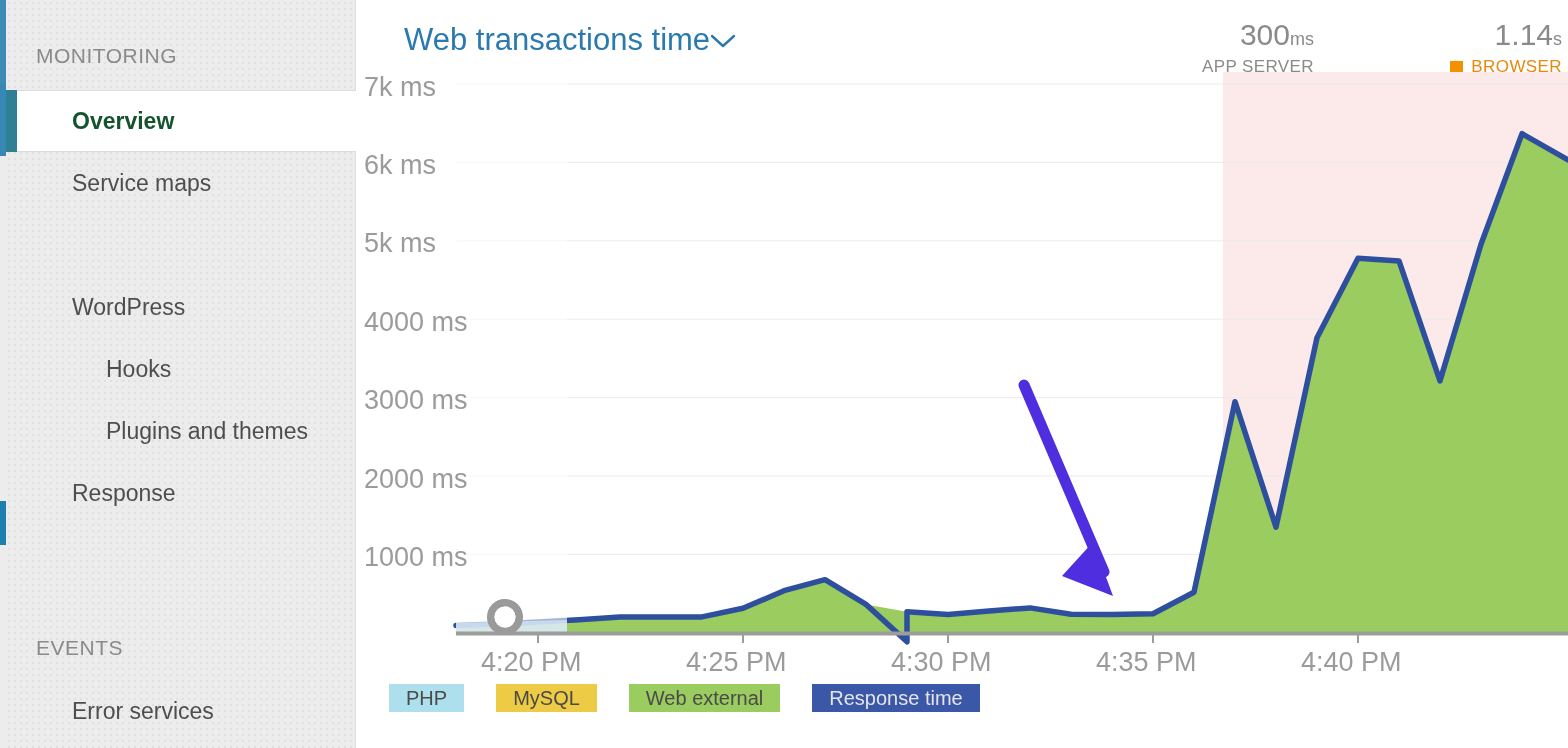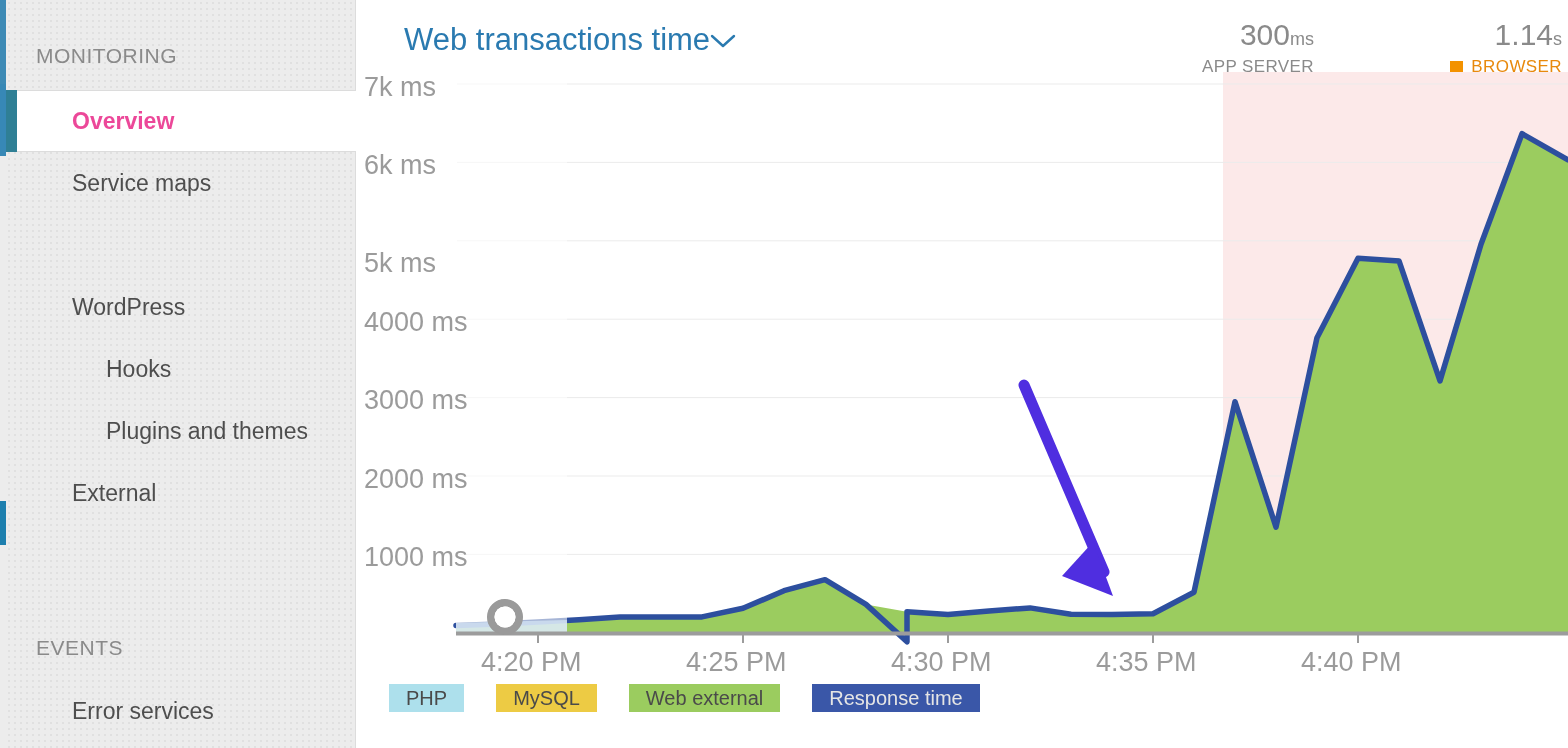--- a/index.html
+++ b/index.html
@@ -40,21 +40,21 @@
     position: absolute; left: 6px;
     height: 62px; width: 350px;
     display: flex; align-items: center;
     color: #4e4e4e; font-size: 23px; font-weight: 400;
     white-space: nowrap;
   }
   .nav-item.active {
     background: #ffffff;
     border-top: 1px solid #dcdcdc;
     border-bottom: 1px solid #dcdcdc;
-    color: #ec4899; font-weight: 700;
+    color: #14532d; font-weight: 700;
   }
   .nav-item.active .accent {
     position: absolute; left: 0; top: -1px; width: 11px; height: 62px;
     background: #2f7f95;
   }
   .nav-label { padding-left: 66px; }
   .nav-item.sub .nav-label { padding-left: 100px; }
 
   
   #main { position: relative; flex: 1 1 auto; height: 748px; background: #ffffff; }
@@ -129,21 +129,21 @@
     <div class="nav-item" style="top:276px;">
       <span class="nav-label">WordPress</span>
     </div>
     <div class="nav-item sub" style="top:338px;">
       <span class="nav-label">Hooks</span>
     </div>
     <div class="nav-item sub" style="top:400px;">
       <span class="nav-label">Plugins and themes</span>
     </div>
     <div class="nav-item" style="top:462px;">
-      <span class="nav-label">External</span>
+      <span class="nav-label">Response</span>
     </div>
 
     <div class="sec-label" style="top:636px;">EVENTS</div>
 
     <div class="nav-item" style="top:680px;">
       <span class="nav-label">Error services</span>
     </div>
   </nav>
 
   <section id="main">
@@ -238,21 +238,21 @@
         </g>
 
         <g>
           <line x1="668" y1="313" x2="748" y2="500" stroke="#4f2ee0" stroke-width="11" stroke-linecap="round"></line>
           <path d="M737,470 L757,524 L706,504 Z" fill="#4f2ee0"></path>
         </g>
       </svg>
 
       <div class="ylabel" style="left:8px;  top:0px;   right:auto;">7k ms</div>
       <div class="ylabel" style="left:8px;  top:78px;  right:auto;">6k ms</div>
-      <div class="ylabel" style="left:8px;  top:156px; right:auto;margin-top:20px;">5k ms</div>
+      <div class="ylabel" style="left:8px;  top:156px; right:auto;">5k ms</div>
       <div class="ylabel" style="left:8px;  top:235px; right:auto;">4000 ms</div>
       <div class="ylabel" style="left:8px;  top:313px; right:auto;">3000 ms</div>
       <div class="ylabel" style="left:8px;  top:392px; right:auto;">2000 ms</div>
       <div class="ylabel" style="left:8px;  top:470px; right:auto;">1000 ms</div>
 
       <div class="ylabel" style="left:125px; top:575px; right:auto;">4:20 PM</div>
       <div class="ylabel" style="left:330px; top:575px; right:auto;">4:25 PM</div>
       <div class="ylabel" style="left:535px; top:575px; right:auto;">4:30 PM</div>
       <div class="ylabel" style="left:740px; top:575px; right:auto;">4:35 PM</div>
       <div class="ylabel" style="left:945px; top:575px; right:auto;">4:40 PM</div>

